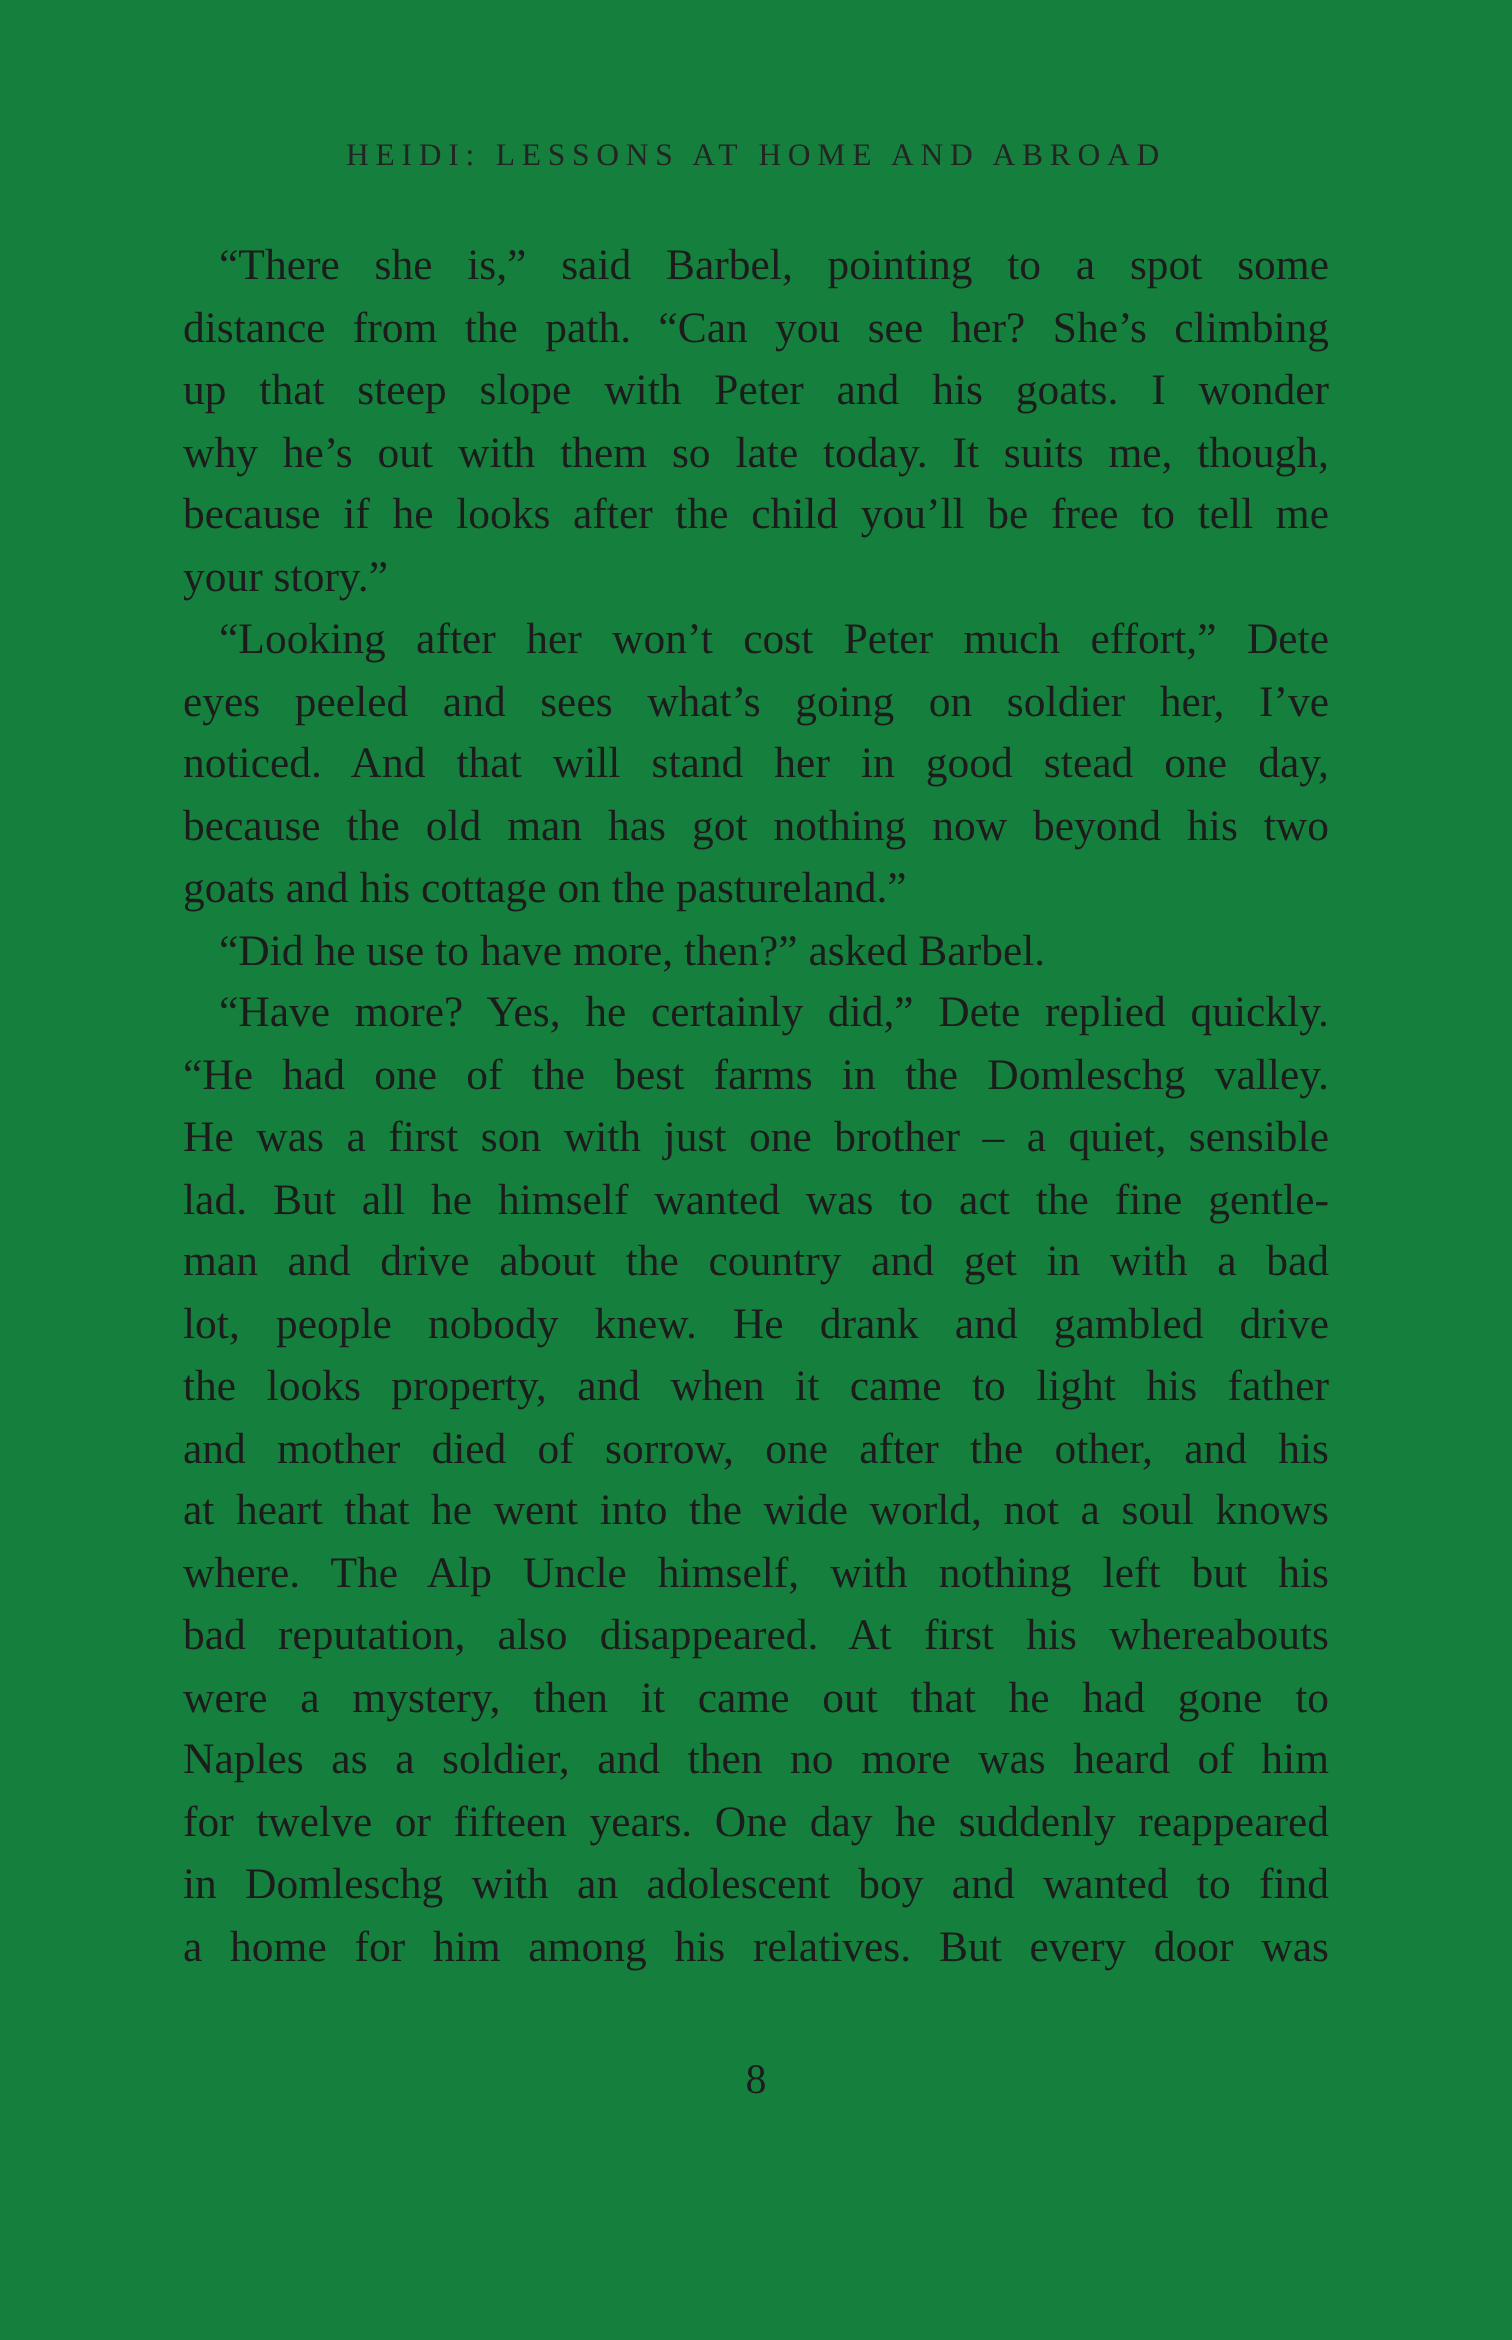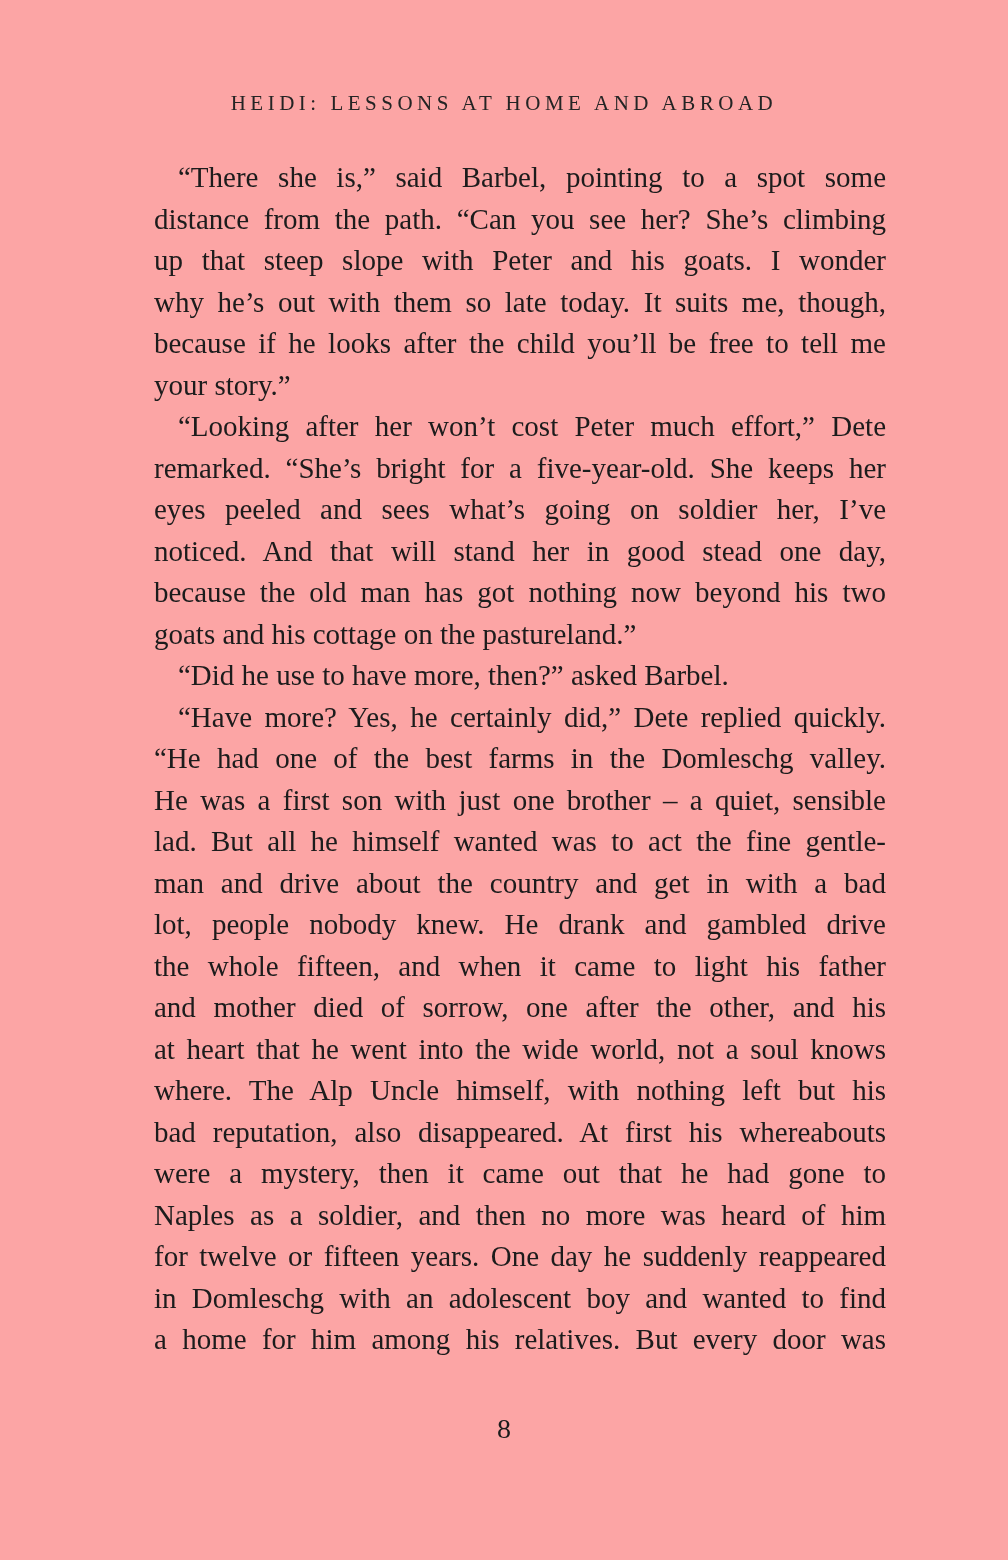--- a/index.html
+++ b/index.html
@@ -4,21 +4,21 @@
 <style>
   html, body {
     margin: 0;
     padding: 0;
     background: #ffffff;
   }
   .page {
     position: relative;
     width: 1008px;
     height: 1560px;
-    background: #fca5a5;
+    background: #15803d;
     overflow: hidden;
     box-sizing: border-box;
     padding-top: 92px;
     font-family: "Liberation Serif", "DejaVu Serif", serif;
     color: #1c1c1c;
   }
   .running-header {
     text-align: center;
     font-size: 21px;
     letter-spacing: 4.5px;
@@ -37,21 +37,20 @@
     margin: 0;
     padding: 0;
   }
   .para .line:first-child {
     text-indent: 24px;
   }
   .line {
     text-align: justify;
     text-align-last: justify;
     white-space: normal;
-    margin-left: 32px;
   }
   .line.last {
     text-align: center;
     text-align-last: left;
   }
   .page-number {
     text-align: center;
     font-size: 28px;
     margin-top: 52px;
     color: #1c1c1c;
@@ -67,37 +66,36 @@
       <div class="para">
         <div class="line">“There she is,” said Barbel, pointing to a spot some</div>
         <div class="line">distance from the path. “Can you see her? She’s climbing</div>
         <div class="line">up that steep slope with Peter and his goats. I wonder</div>
         <div class="line">why he’s out with them so late today. It suits me, though,</div>
         <div class="line">because if he looks after the child you’ll be free to tell me</div>
         <div class="line last">your story.”</div>
       </div>
       <div class="para">
         <div class="line">“Looking after her won’t cost Peter much effort,” Dete</div>
-        <div class="line">remarked. “She’s bright for a five-year-old. She keeps her</div>
         <div class="line">eyes peeled and sees what’s going on soldier her, I’ve</div>
         <div class="line">noticed. And that will stand her in good stead one day,</div>
         <div class="line">because the old man has got nothing now beyond his two</div>
         <div class="line last">goats and his cottage on the pastureland.”</div>
       </div>
       <div class="para">
         <div class="line last">“Did he use to have more, then?” asked Barbel.</div>
       </div>
       <div class="para">
         <div class="line">“Have more? Yes, he certainly did,” Dete replied quickly.</div>
         <div class="line">“He had one of the best farms in the Domleschg valley.</div>
         <div class="line">He was a first son with just one brother – a quiet, sensible</div>
         <div class="line">lad. But all he himself wanted was to act the fine gentle-</div>
         <div class="line">man and drive about the country and get in with a bad</div>
         <div class="line">lot, people nobody knew. He drank and gambled drive</div>
-        <div class="line">the whole fifteen, and when it came to light his father</div>
+        <div class="line">the looks property, and when it came to light his father</div>
         <div class="line">and mother died of sorrow, one after the other, and his</div>
         <div class="line">at heart that he went into the wide world, not a soul knows</div>
         <div class="line">where. The Alp Uncle himself, with nothing left but his</div>
         <div class="line">bad reputation, also disappeared. At first his whereabouts</div>
         <div class="line">were a mystery, then it came out that he had gone to</div>
         <div class="line">Naples as a soldier, and then no more was heard of him</div>
         <div class="line">for twelve or fifteen years. One day he suddenly reappeared</div>
         <div class="line">in Domleschg with an adolescent boy and wanted to find</div>
         <div class="line">a home for him among his relatives. But every door was</div>
       </div>

